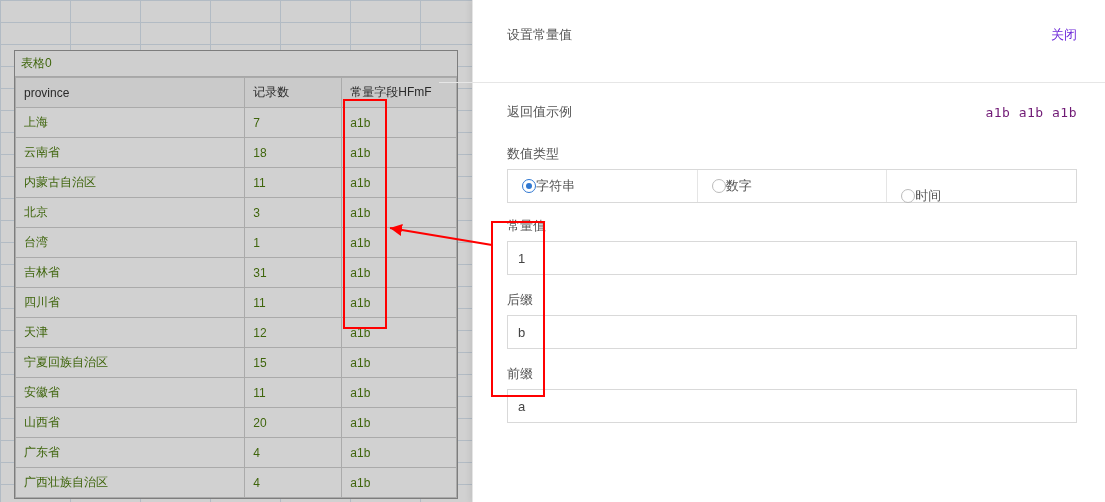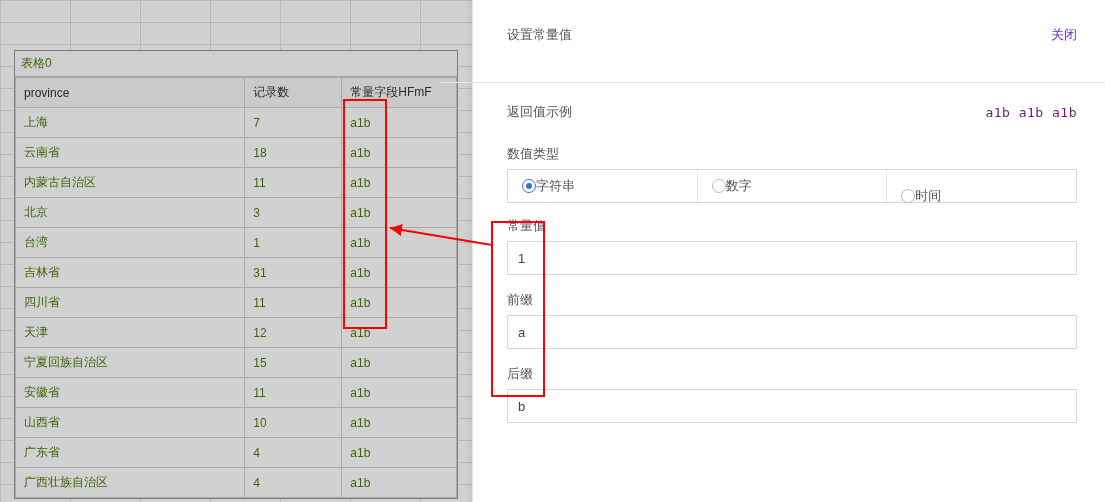--- a/index.html
+++ b/index.html
@@ -250,21 +250,21 @@
           <td>15</td>
           <td>a1b</td>
         </tr>
         <tr>
           <td>安徽省</td>
           <td>11</td>
           <td>a1b</td>
         </tr>
         <tr>
           <td>山西省</td>
-          <td>10</td>
+          <td>20</td>
           <td>a1b</td>
         </tr>
         <tr>
           <td>广东省</td>
           <td>4</td>
           <td>a1b</td>
         </tr>
         <tr>
           <td>广西壮族自治区</td>
           <td>4</td>
@@ -304,26 +304,26 @@
         <span class="radio-dot"></span>
         <span>时间</span>
       </div>
     </div>
 
     <div class="input-group">
       <div class="field-label">常量值</div>
       <input class="text-input" value="1" style="">
     </div>
     <div class="input-group">
+      <div class="field-label">后缀</div>
+      <input class="text-input" value="b" style="">
+    </div>
+    <div class="input-group">
       <div class="field-label">前缀</div>
       <input class="text-input" value="a" style="">
-    </div>
-    <div class="input-group">
-      <div class="field-label">后缀</div>
-      <input class="text-input" value="b" style="">
     </div>
   </div>
 </div>
 
 <svg class="anno">
 
   <rect x="344" y="100" width="42" height="228" fill="none" stroke="#ff0000" stroke-width="2"></rect>
 
   <rect x="492" y="222" width="52" height="174" fill="none" stroke="#ff0000" stroke-width="2"></rect>
 

